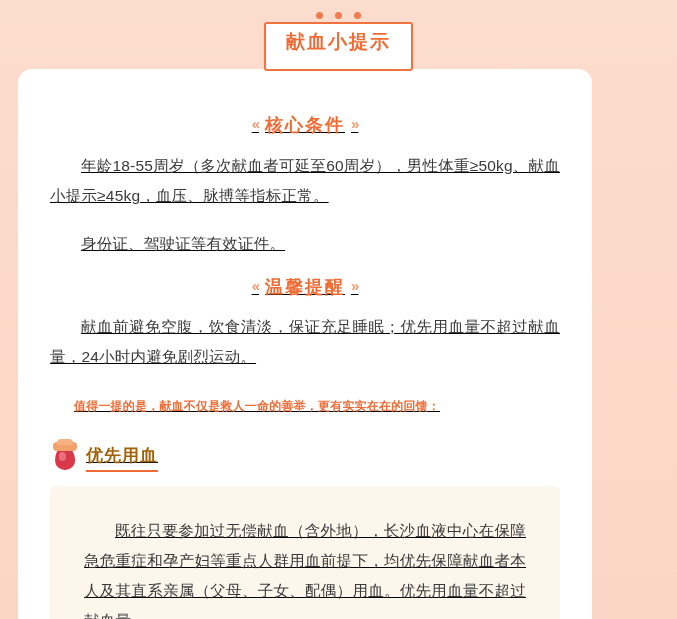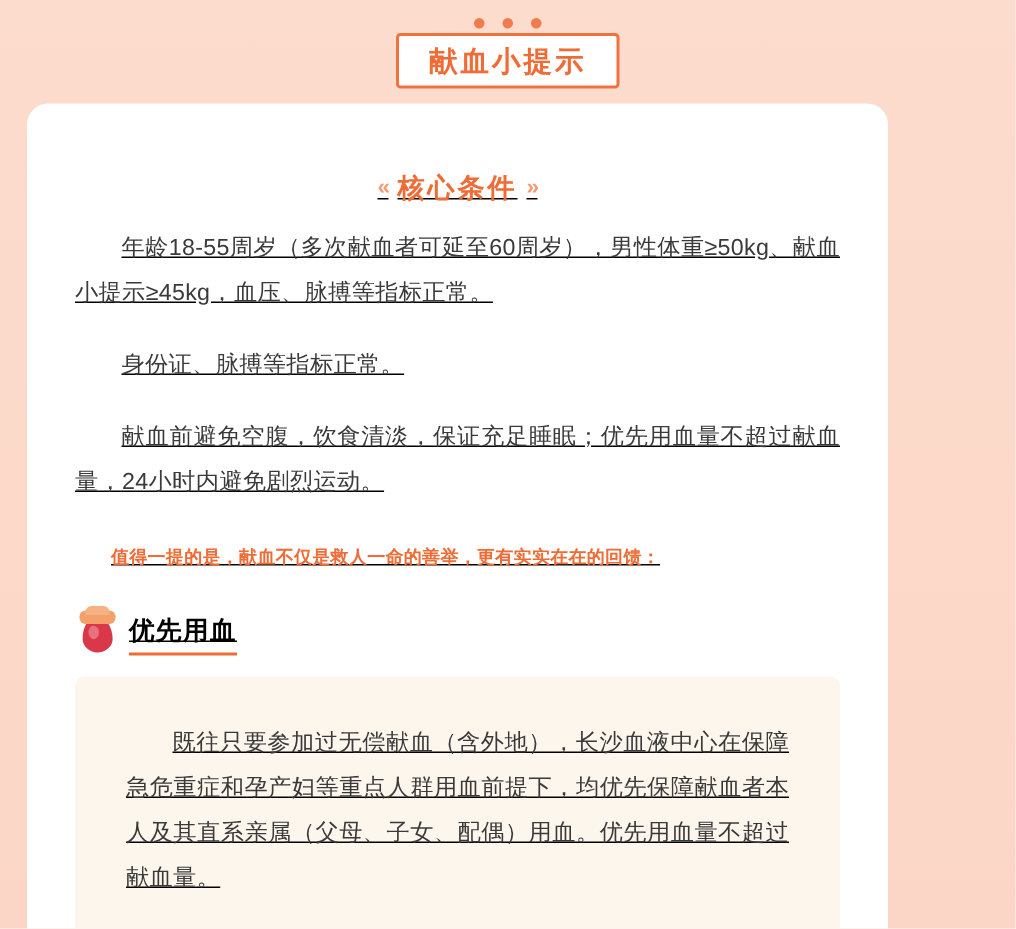--- a/index.html
+++ b/index.html
@@ -46,21 +46,21 @@
     left: 0;
     width: 677px;
     text-align: center;
     z-index: 5;
   }
   .title-box {
     display: inline-block;
     background: #ffffff;
     border: 2px solid #f1713f;
     border-radius: 3px;
-    padding: 8px 20px 6px 20px;
+    padding: 8px 20px 18px 20px;
     color: #ef6c36;
     font-size: 19px;
     font-weight: bold;
     letter-spacing: 2px;
     line-height: 1;
   }
   
   .card {
     position: absolute;
     top: 69px;
@@ -160,21 +160,21 @@
     content: "";
     position: absolute;
     left: 4px;
     top: -3px;
     width: 16px;
     height: 6px;
     background: #f6b183;
     border-radius: 4px 4px 0 0;
   }
   .sub-title {
-    color: #000000;
+    color: #a16207;
     font-size: 17px;
     font-weight: bold;
     letter-spacing: 1px;
     padding-bottom: 2px;
     border-bottom: 2px solid #ef6c36;
     line-height: 1.4;
   }
   .note-box {
     background: #fdf6ec;
     border-radius: 6px;
@@ -202,22 +202,25 @@
     <div class="title-box">献血小提示</div>
   </div>
 
   <div class="card">
 
     <div class="sec-head">
       <span class="deco">«</span><span>核心条件</span><span class="deco">»</span>
     </div>
     <p class="para">年龄18-55周岁（多次献血者可延至60周岁），男性体重≥50kg、献血小提示≥45kg，血压、脉搏等指标正常。</p>
 
-    <p class="para">身份证、脉搏等指标正常。</p>
-
+    <p class="para">身份证、驾驶证等有效证件。</p>
+
+    <div class="sec-head">
+      <span class="deco">«</span><span>温馨提醒</span><span class="deco">»</span>
+    </div>
     <p class="para tight">献血前避免空腹，饮食清淡，保证充足睡眠；优先用血量不超过献血量，24小时内避免剧烈运动。</p>
 
     <p class="highlight">值得一提的是，献血不仅是救人一命的善举，更有实实在在的回馈：</p>
 
     <div class="sub-head">
       <span class="blood-icon">
         <span class="drop"></span>
         <span class="cap"></span>
       </span>
       <span class="sub-title">优先用血</span>

